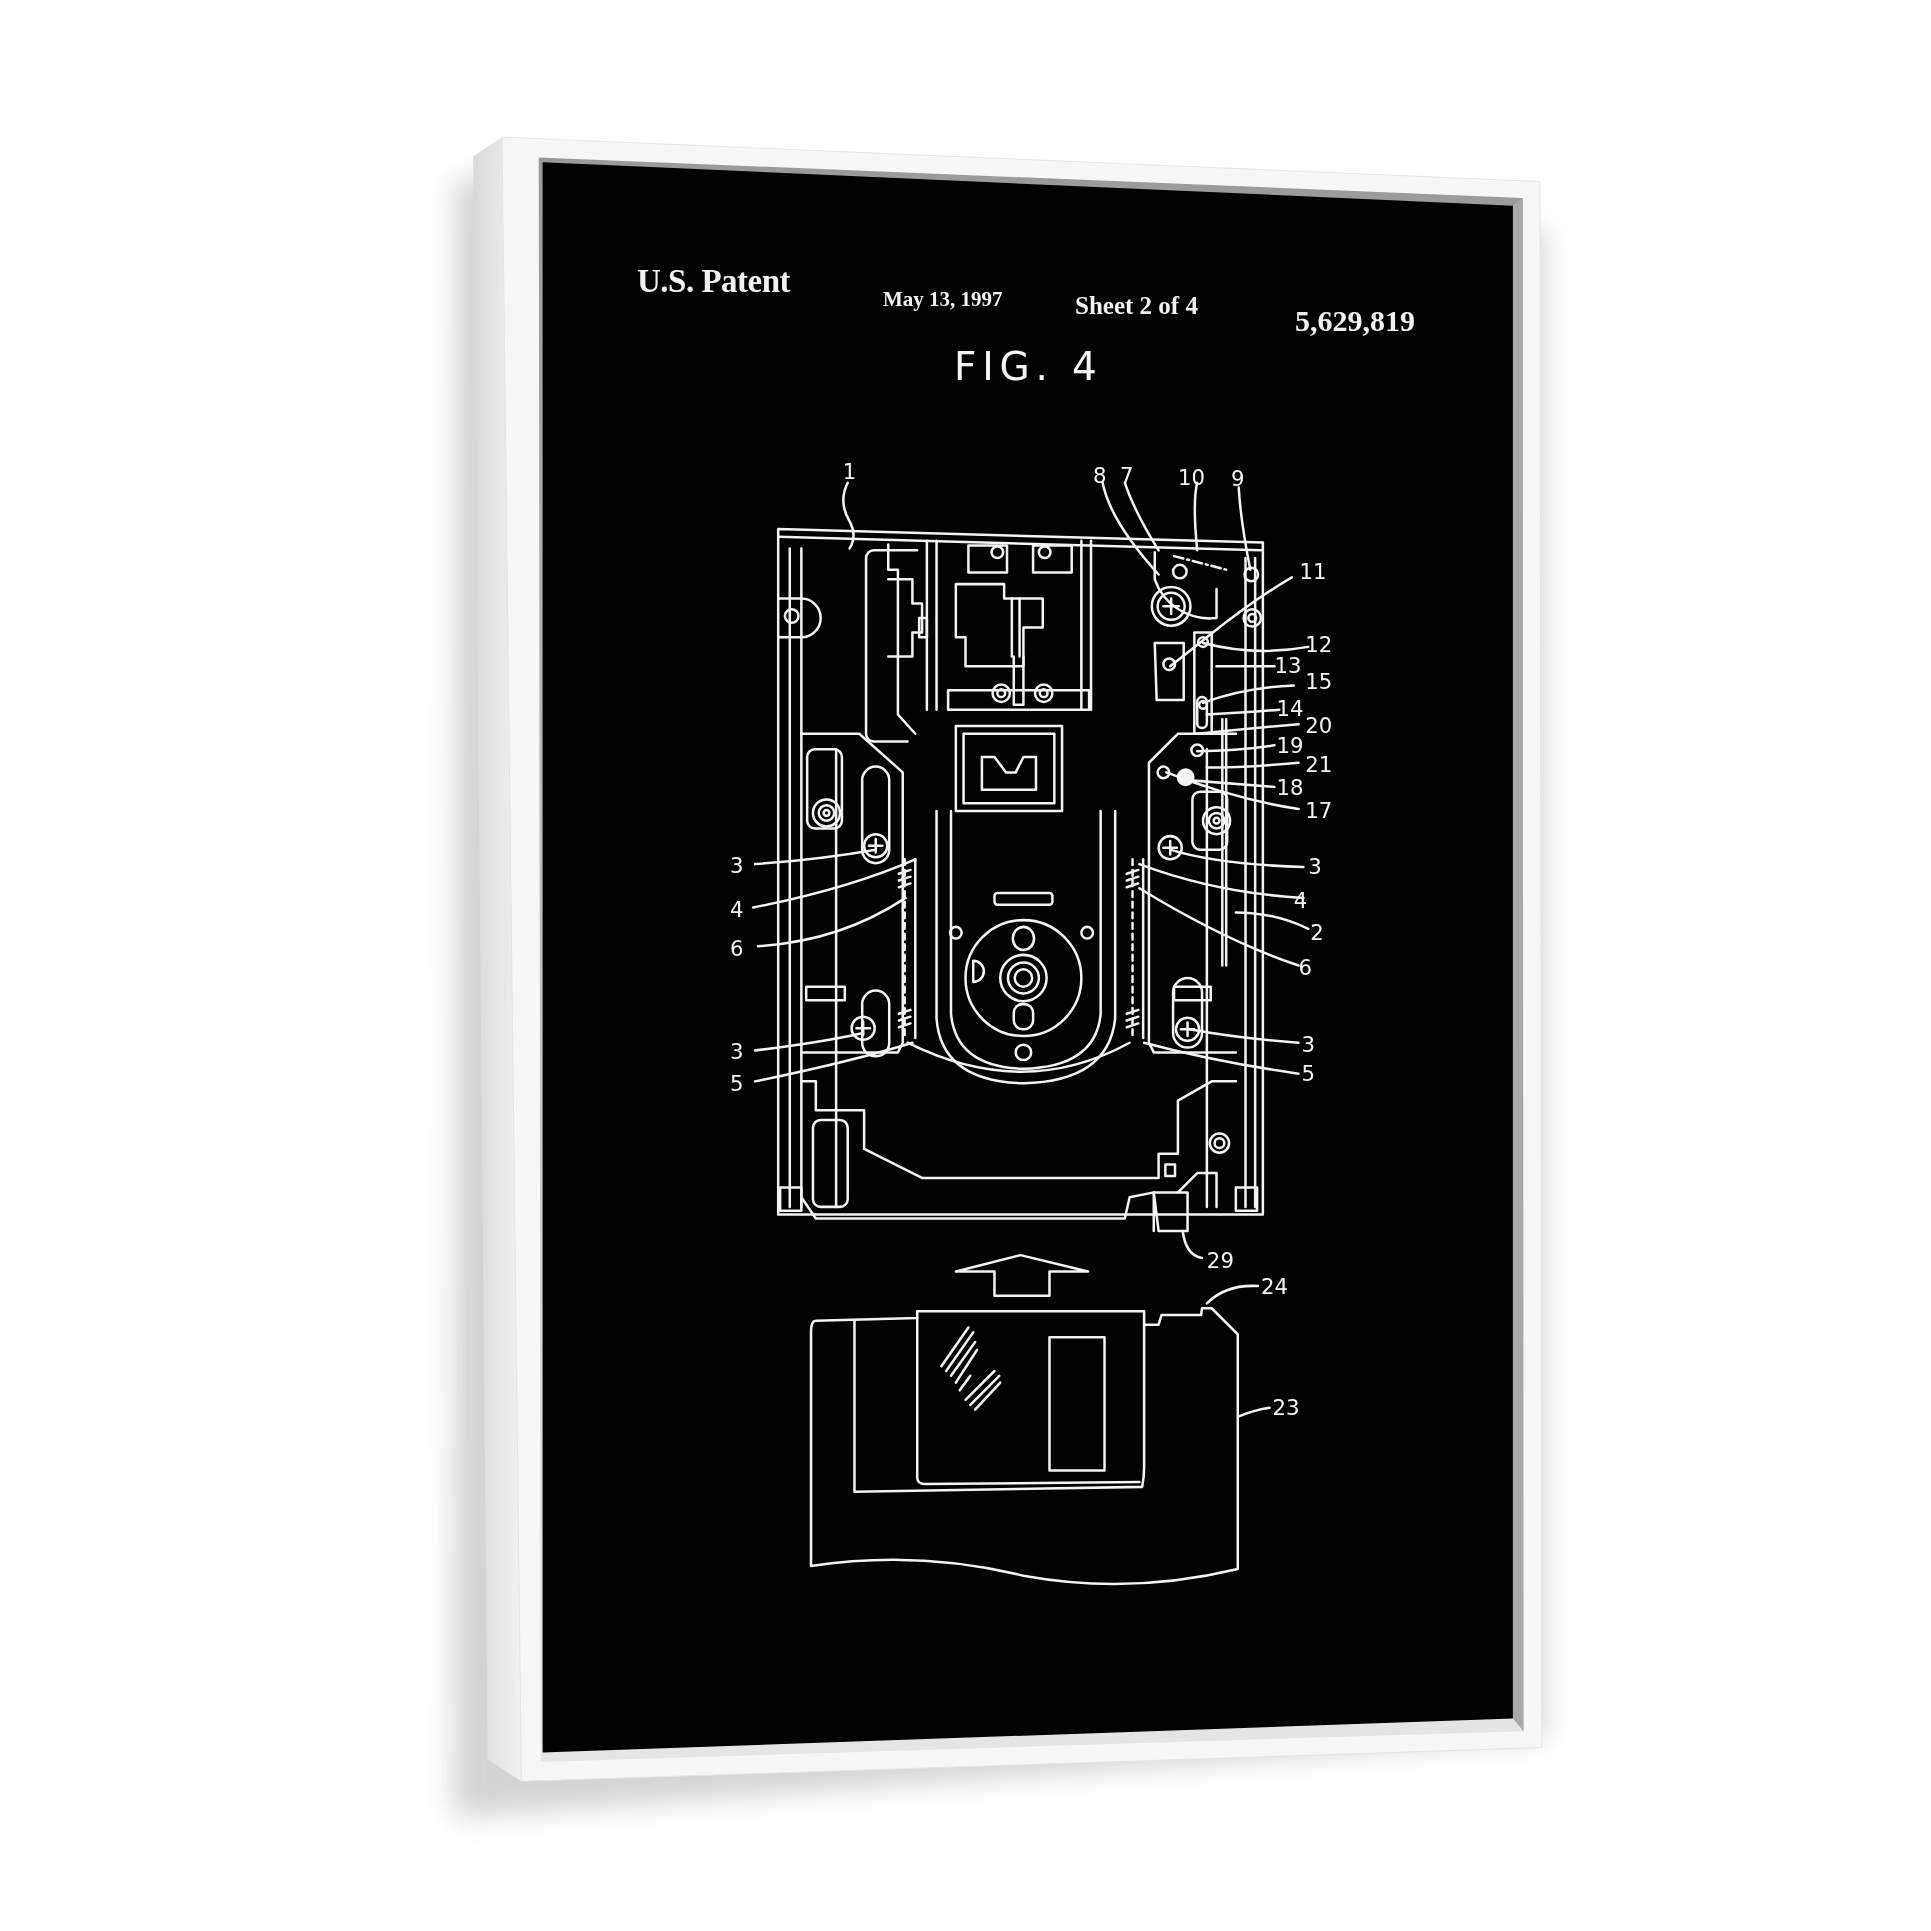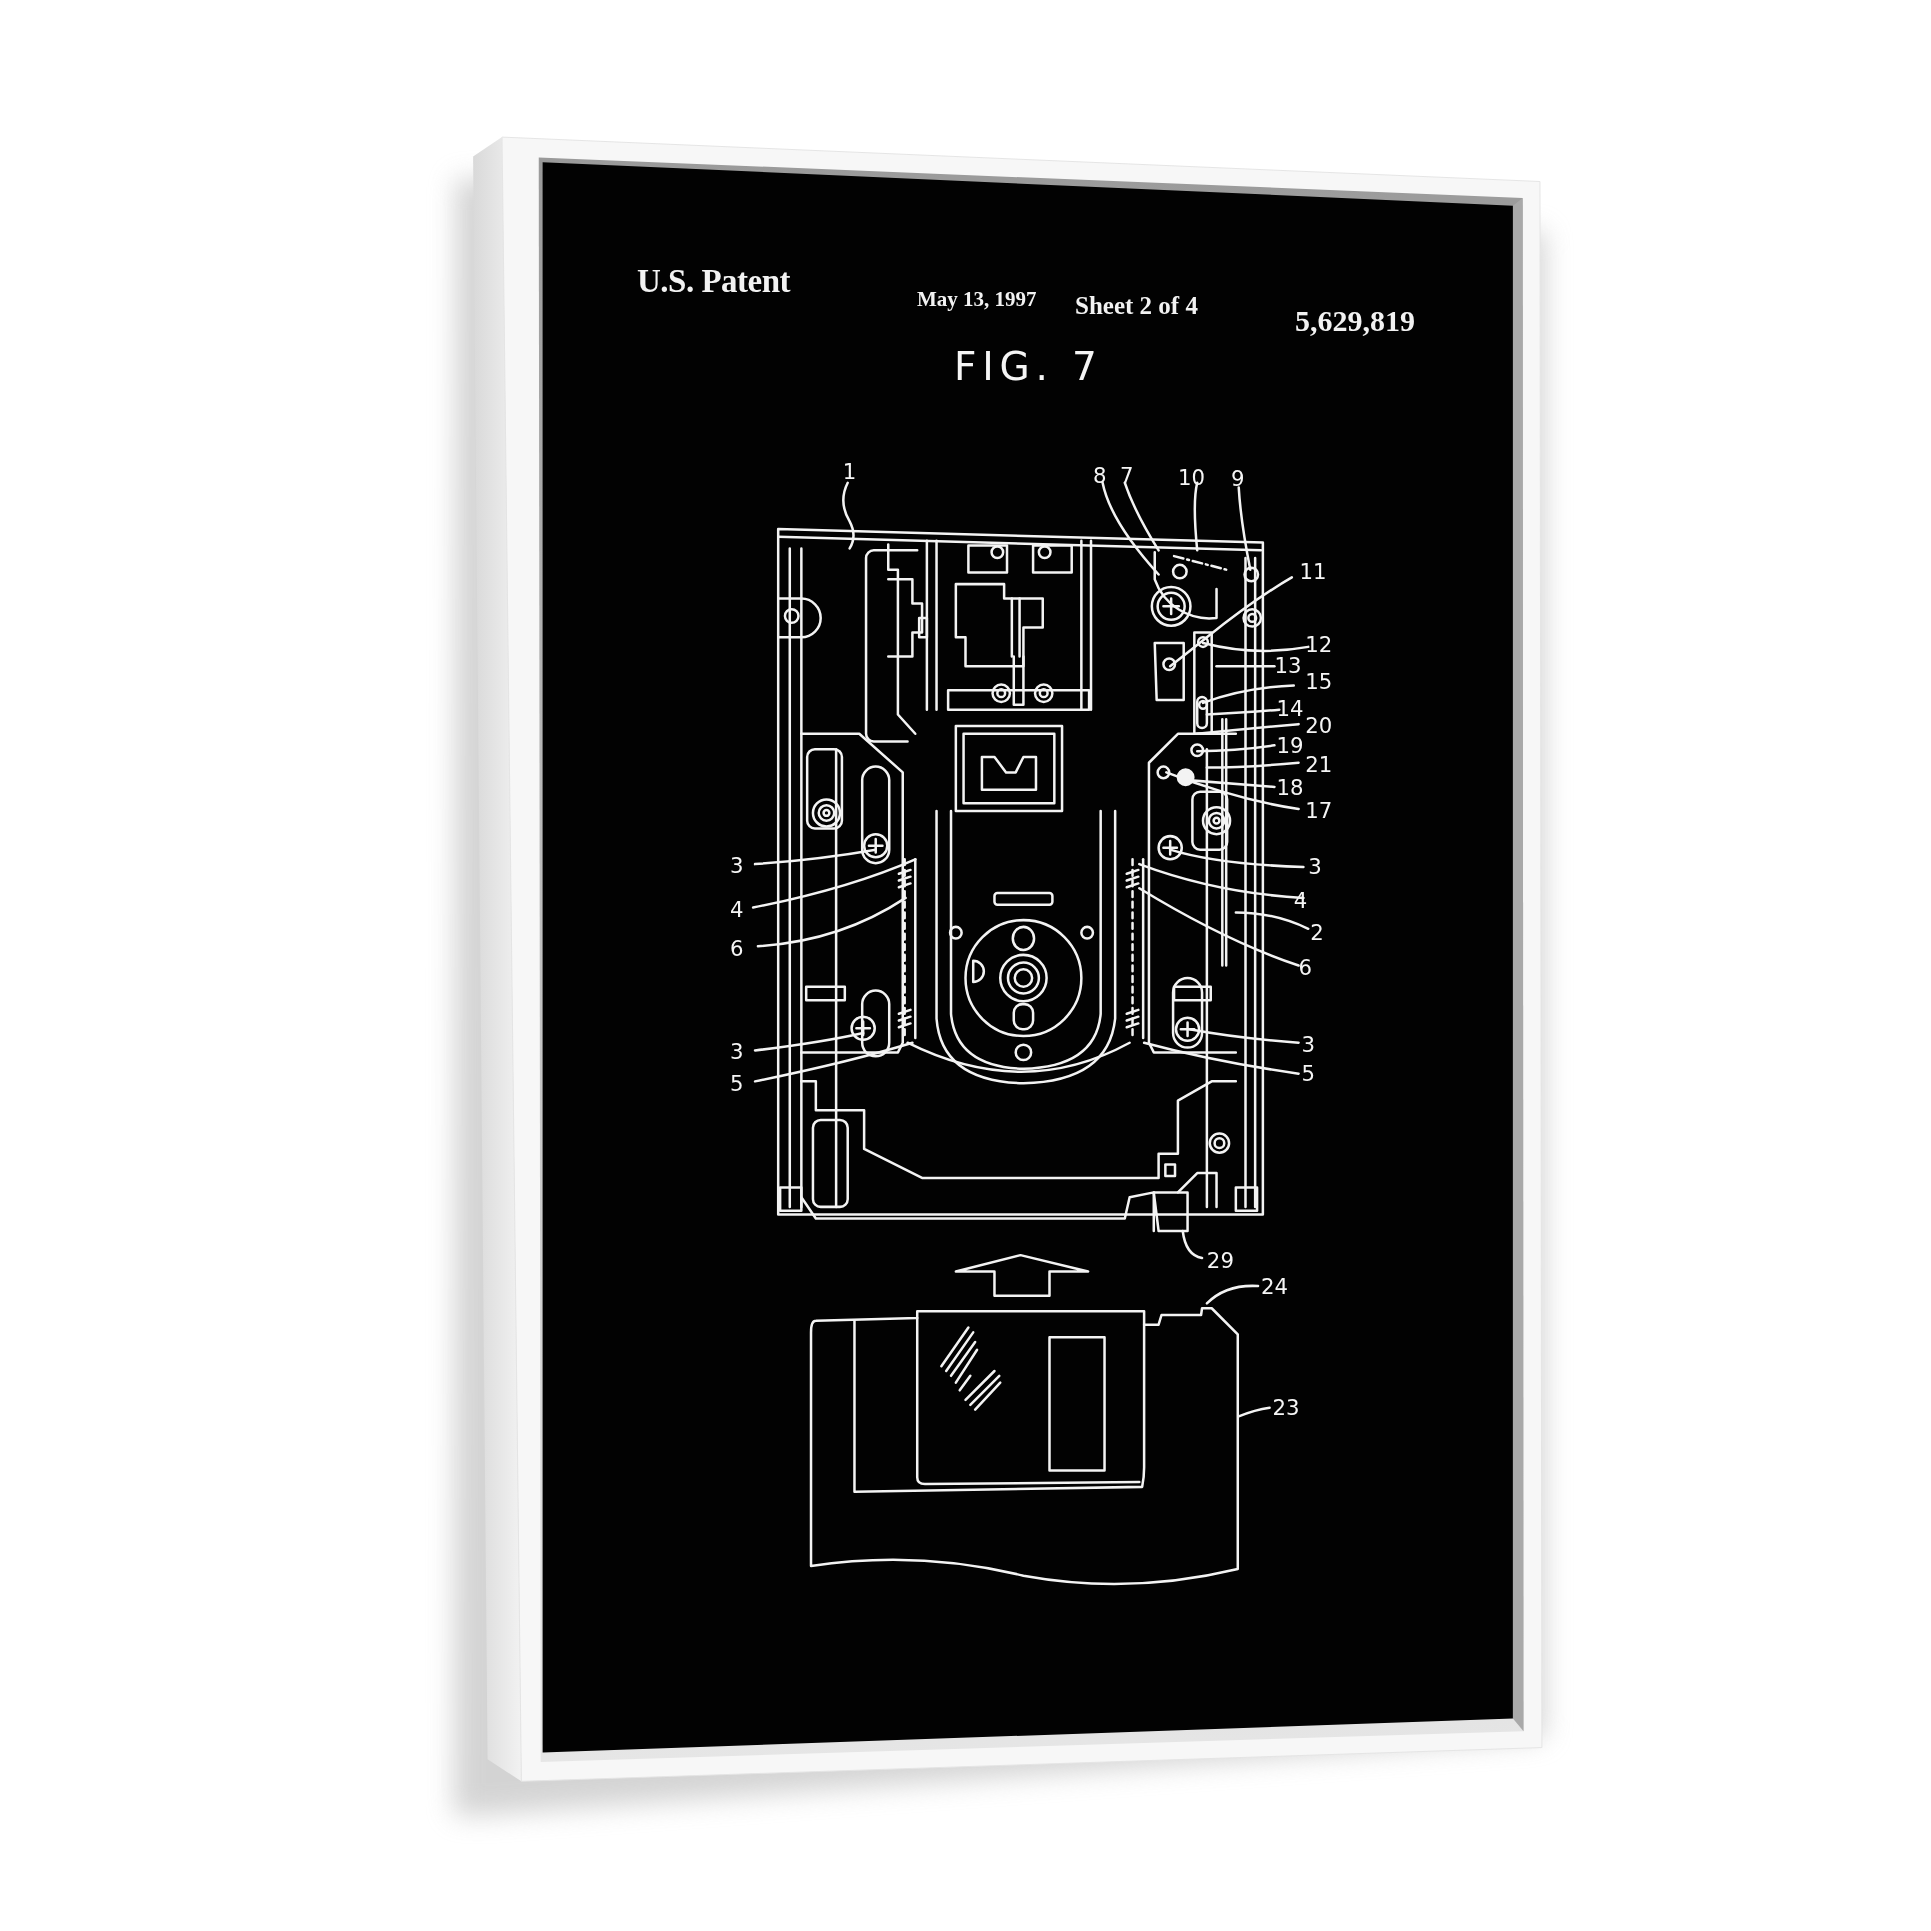--- a/index.html
+++ b/index.html
@@ -1,21 +1,21 @@
 <!DOCTYPE html>
 <html><head>
   <meta charset="utf-8">
   <style>
     html, body { margin: 0; padding: 0; background: #ffffff; }
     body { width: 1931px; height: 1931px; position: relative; overflow: hidden; }
     .scene { position: absolute; left: 0; top: 0; width: 1931px; height: 1794px; }
     .shadow-blur { filter: blur(14px); }
     .meta { position: absolute; color: #f2f2f2; font-family: "Liberation Serif", "DejaVu Serif", serif; font-weight: bold; white-space: nowrap; transform-origin: 0 0; }
     .meta-us { left: 637px; top: 263px; font-size: 33px; letter-spacing: -0.5px; }
-    .meta-date { left: 917px; top: 287px; font-size: 21px; font-family: Liberation Serif, serif; }
+    .meta-date { left: 883px; top: 287px; font-size: 21px; font-family: Liberation Serif, serif; }
     .meta-sheet { left: 1075px; top: 292px; font-size: 25px; }
     .meta-number { left: 1295px; top: 292px; font-size: 30px; margin-top: 12px; }
     .fig-title { position: absolute; left: 954px; top: 344px; color: #f5f5f5; font-family: "DejaVu Sans", sans-serif; font-size: 39px; letter-spacing: 5.8px; white-space: nowrap; }
     svg text.ref { fill: #f5f5f5; font-family: "DejaVu Sans", sans-serif; font-size: 22px; }
     .draw path, .draw rect, .draw circle, .draw ellipse, .draw line, .draw polyline, .draw polygon { fill: none; stroke: #f3f3f3; stroke-width: 2.6; stroke-linejoin: round; stroke-linecap: round; }
     .leader { fill: none; stroke: #eeeeee; stroke-width: 1.8; }
     .solidw { fill: #f3f3f3 !important; }
   </style>
 </head>
 <body>
@@ -44,21 +44,21 @@
 
     <polygon points="562,168 1567,213 1567,1780 562,1815" fill="#020202"></polygon>
 
     <polygon points="1567,213 1577,205 1578,1793 1567,1780" fill="#a9a9a9"></polygon>
   </svg>
 
   <div class="meta meta-us">U.S. Patent</div>
   <div class="meta meta-date">May 13, 1997</div>
   <div class="meta meta-sheet">Sheet 2 of 4</div>
   <div class="meta meta-number">5,629,819</div>
-  <div class="fig-title">FIG. 7</div>
+  <div class="fig-title">FIG. 4</div>
 
   <svg class="draw" width="1931" height="1931" viewBox="0 0 2000 2000" style="position:absolute;left:0;top:0">
 
     <g>
       <path d="M806,548 L1308,562 L1308,1258 L806,1258 Z"></path>
       <path d="M806,556 L1306,570"></path>
       <path d="M818,568 L818,1250 M830,568 L830,1250"></path>
       <path d="M1290,578 L1290,1250 M1300,578 L1300,1250"></path>
 
       <path d="M806,620 L830,620 A20,20 0 0 1 830,660 L806,660"></path>

